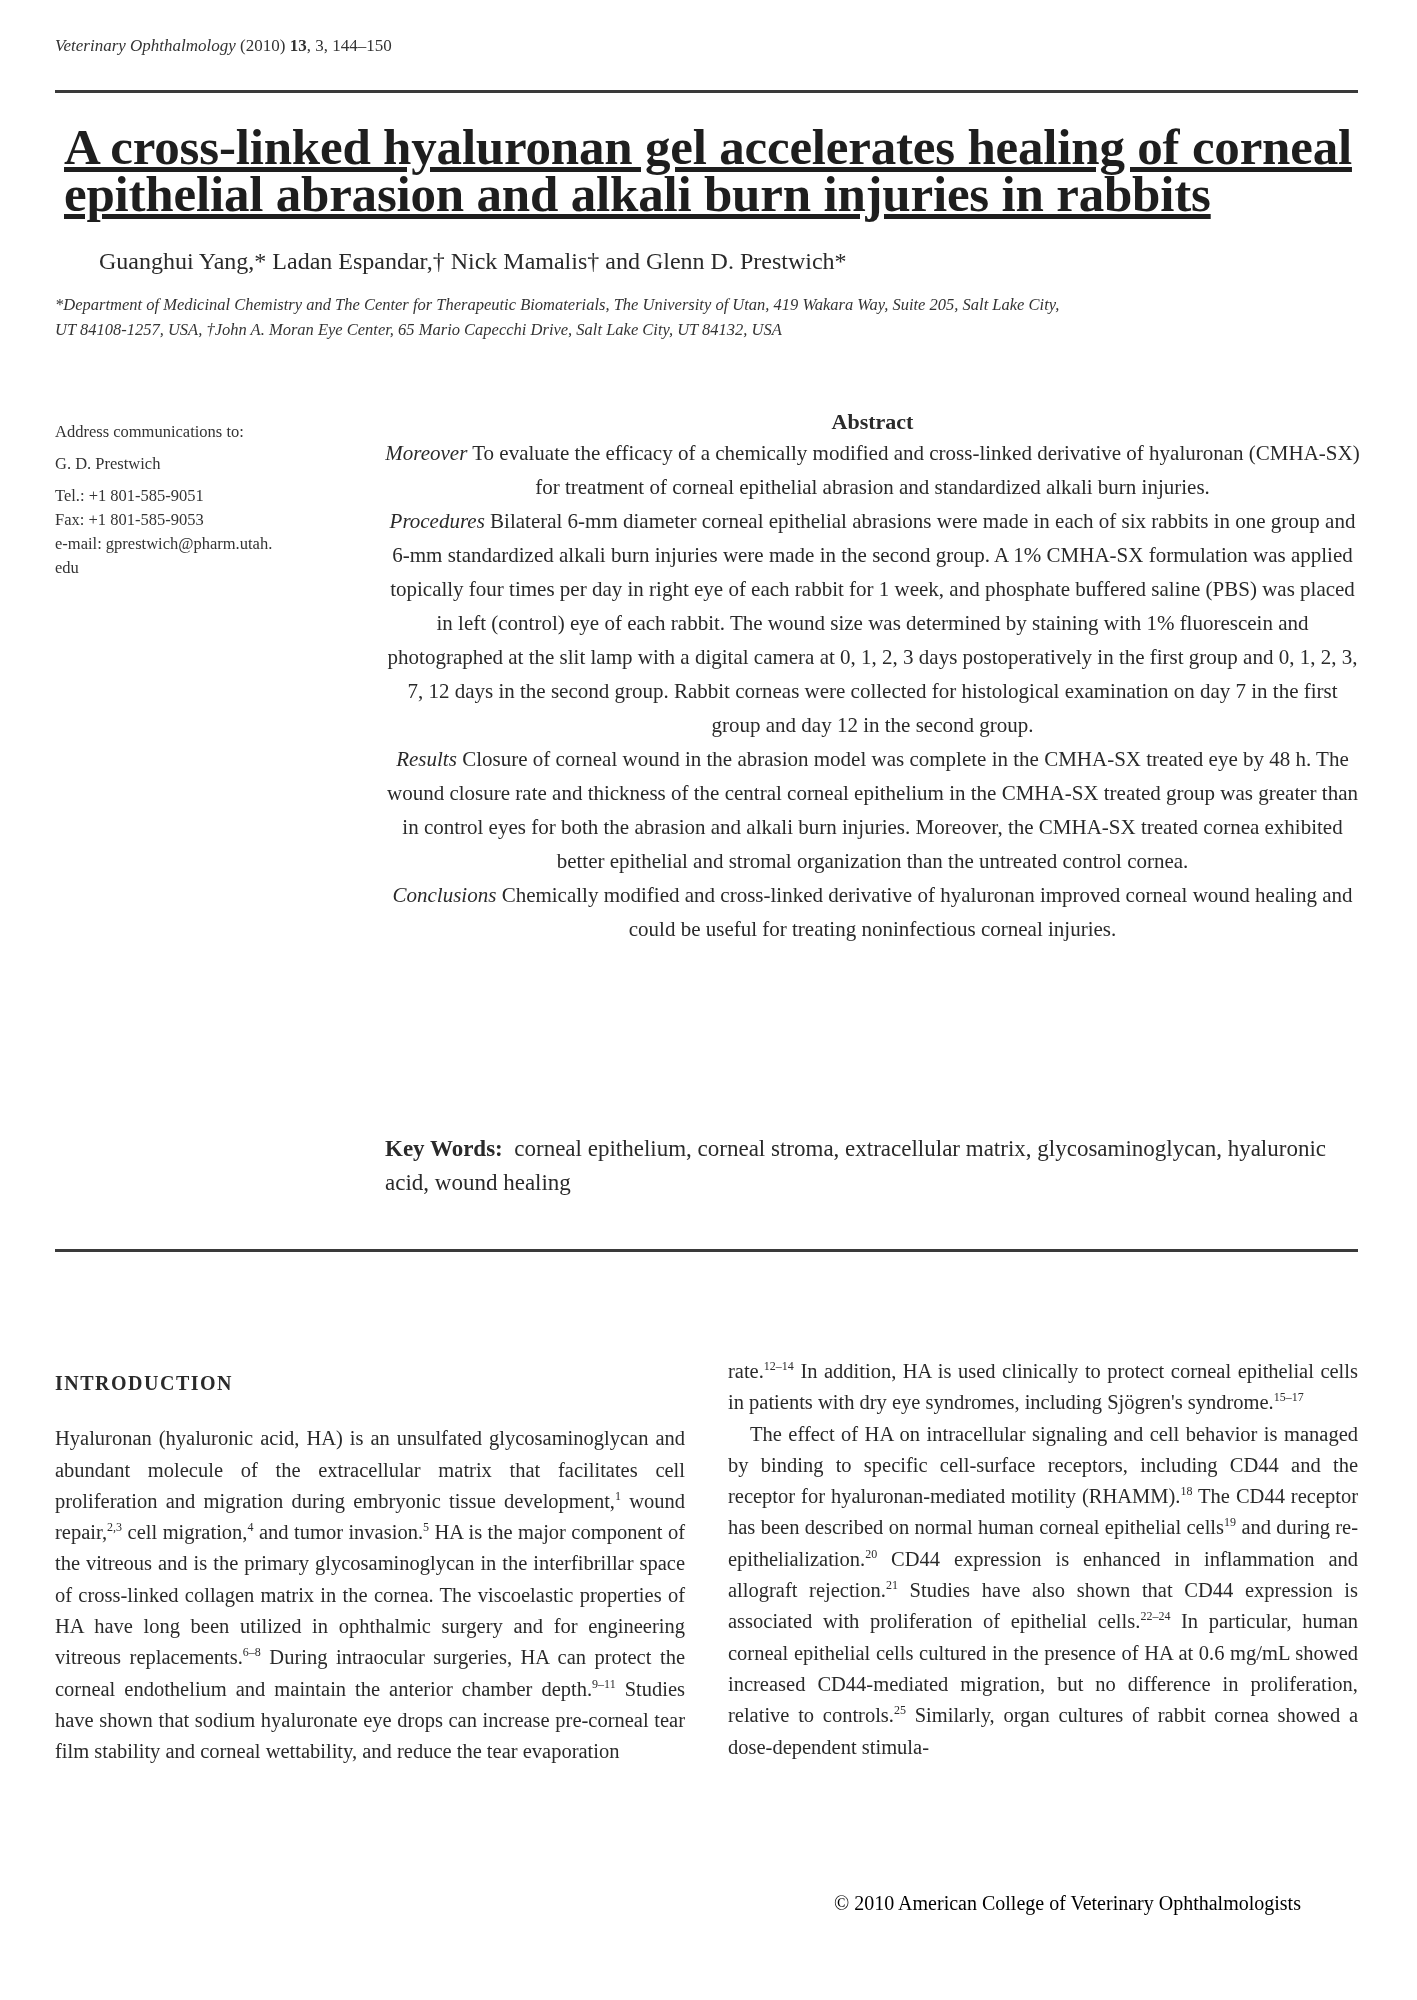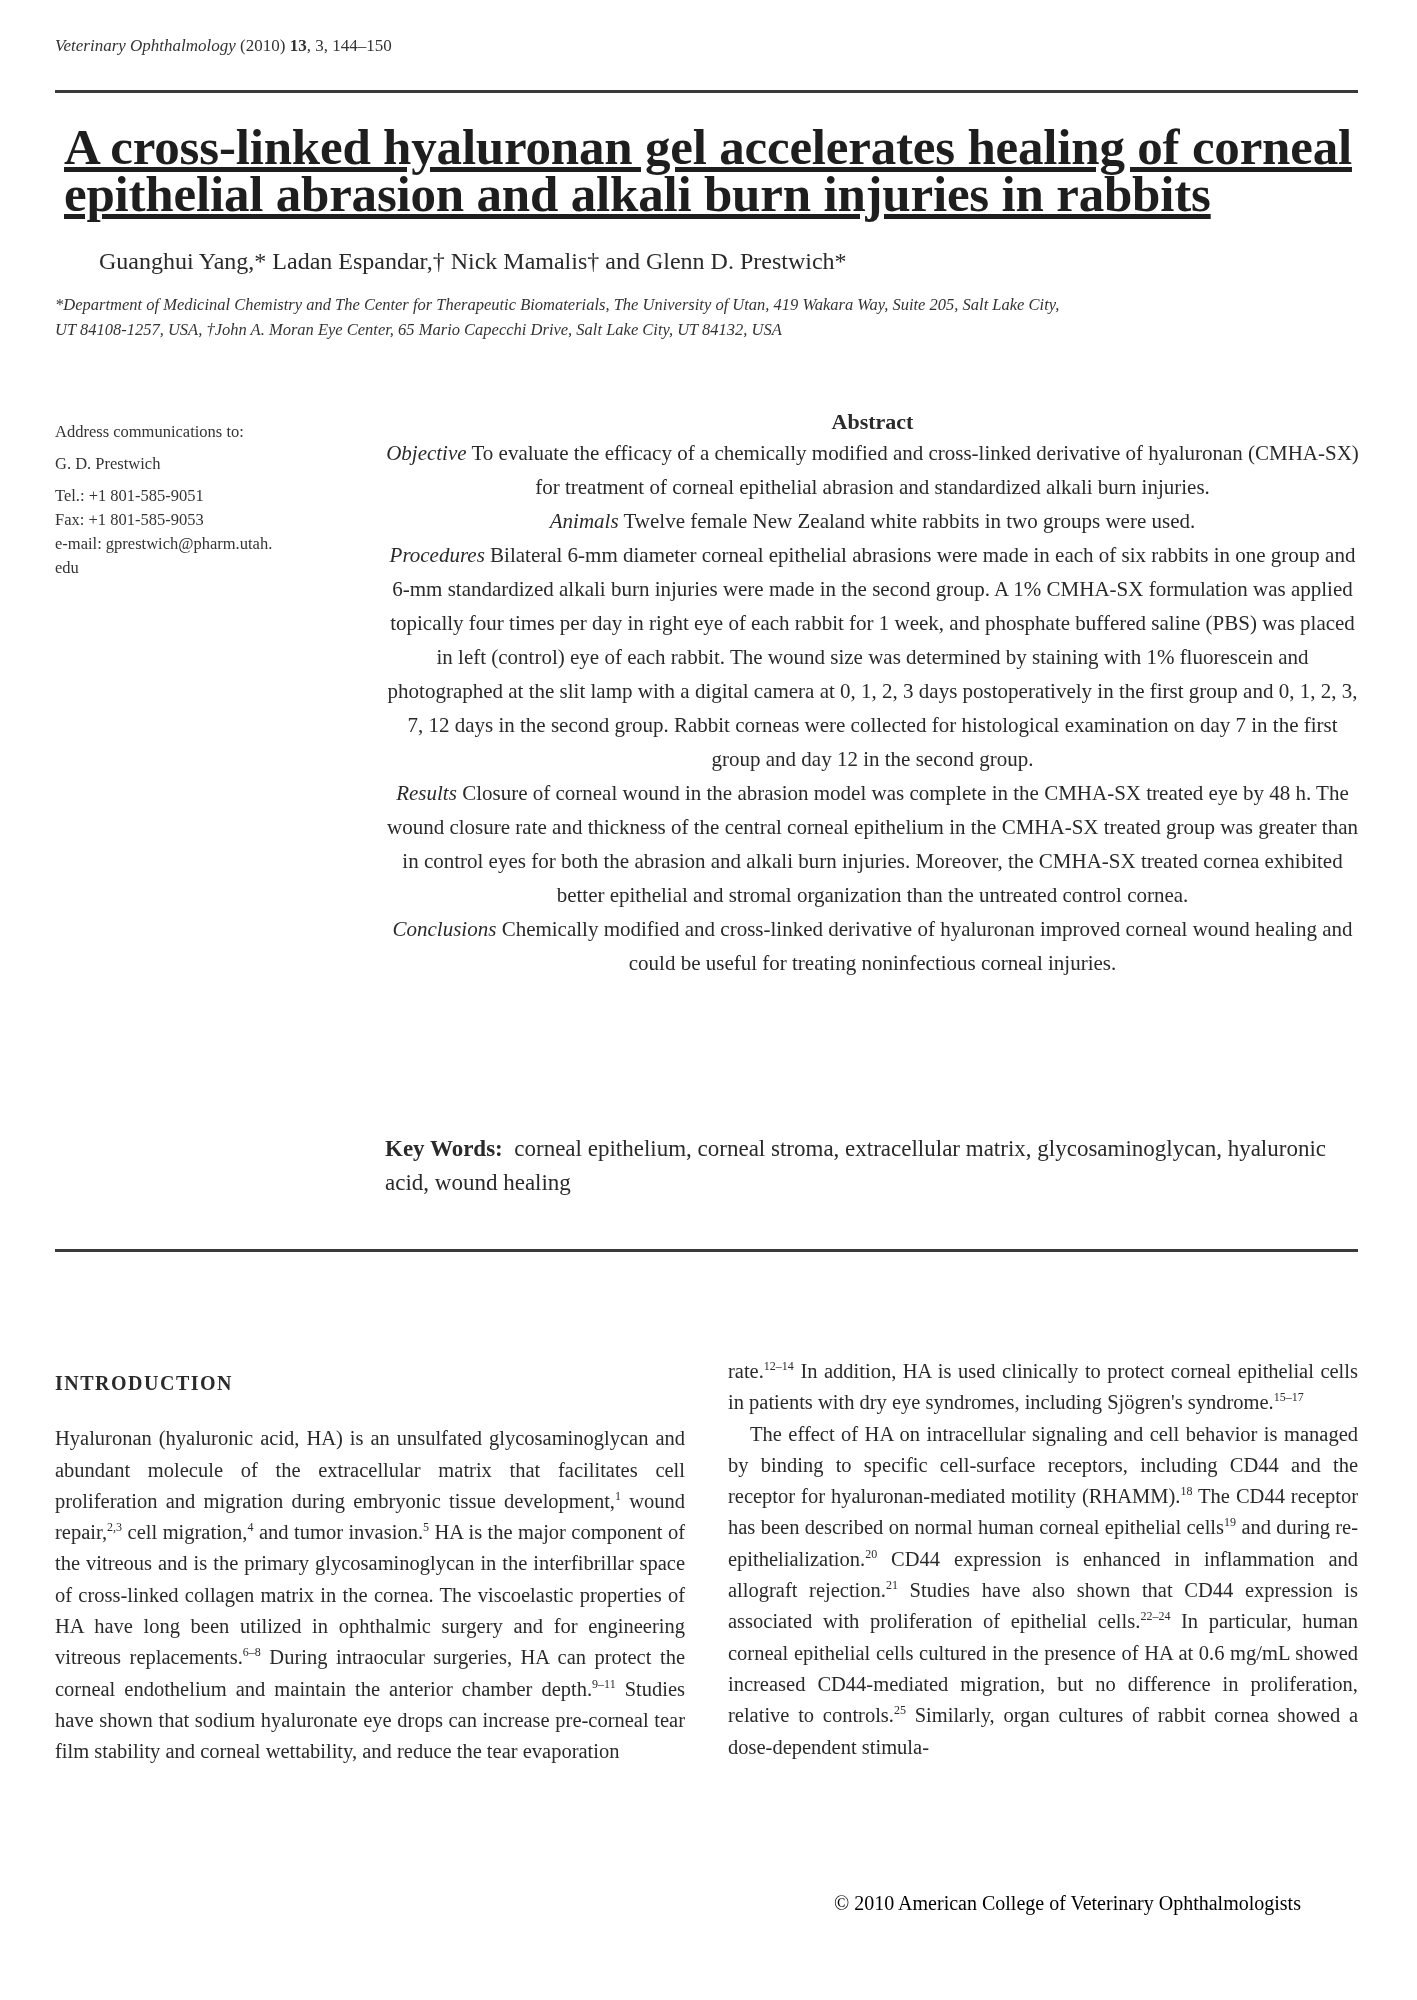--- a/index.html
+++ b/index.html
@@ -63,22 +63,21 @@
   <div>Tel.: +1 801-585-9051</div>
   <div>Fax: +1 801-585-9053</div>
   <div>
     <span>e-mail: gprestwich@pharm.utah.</span><br>
     <span>edu</span>
   </div>
 </div>
 
 <div class="abs abstract">
   <div class="heading">Abstract</div>
-  <p><span class="lab">Objective</span><span> To evaluate the efficacy of a chemically modified and cross-linked derivative of hyaluronan (CMHA-SX) for treatment of corneal epithelial abrasion and standardized alkali burn injuries.</span></p>
-  <p><span class="lab">Animals</span><span> Twelve female New Zealand white rabbits in two groups were used.</span></p>
+  <p><span class="lab">Moreover</span><span> To evaluate the efficacy of a chemically modified and cross-linked derivative of hyaluronan (CMHA-SX) for treatment of corneal epithelial abrasion and standardized alkali burn injuries.</span></p>
   <p><span class="lab">Procedures</span><span> Bilateral 6-mm diameter corneal epithelial abrasions were made in each of six rabbits in one group and 6-mm standardized alkali burn injuries were made in the second group. A 1% CMHA-SX formulation was applied topically four times per day in right eye of each rabbit for 1 week, and phosphate buffered saline (PBS) was placed in left (control) eye of each rabbit. The wound size was determined by staining with 1% fluorescein and photographed at the slit lamp with a digital camera at 0, 1, 2, 3 days postoperatively in the first group and 0, 1, 2, 3, 7, 12 days in the second group. Rabbit corneas were collected for histological examination on day 7 in the first group and day 12 in the second group.</span></p>
   <p><span class="lab">Results</span><span> Closure of corneal wound in the abrasion model was complete in the CMHA-SX treated eye by 48 h. The wound closure rate and thickness of the central corneal epithelium in the CMHA-SX treated group was greater than in control eyes for both the abrasion and alkali burn injuries. Moreover, the CMHA-SX treated cornea exhibited better epithelial and stromal organization than the untreated control cornea.</span></p>
   <p><span class="lab">Conclusions</span><span> Chemically modified and cross-linked derivative of hyaluronan improved corneal wound healing and could be useful for treating noninfectious corneal injuries.</span></p>
 </div>
 
 <div class="abs keywords">
   <span class="kw-label">Key Words:</span>&nbsp;
   <span>corneal epithelium, corneal stroma, extracellular matrix, glycosaminoglycan, hyaluronic acid, wound healing</span>
 </div>
 

